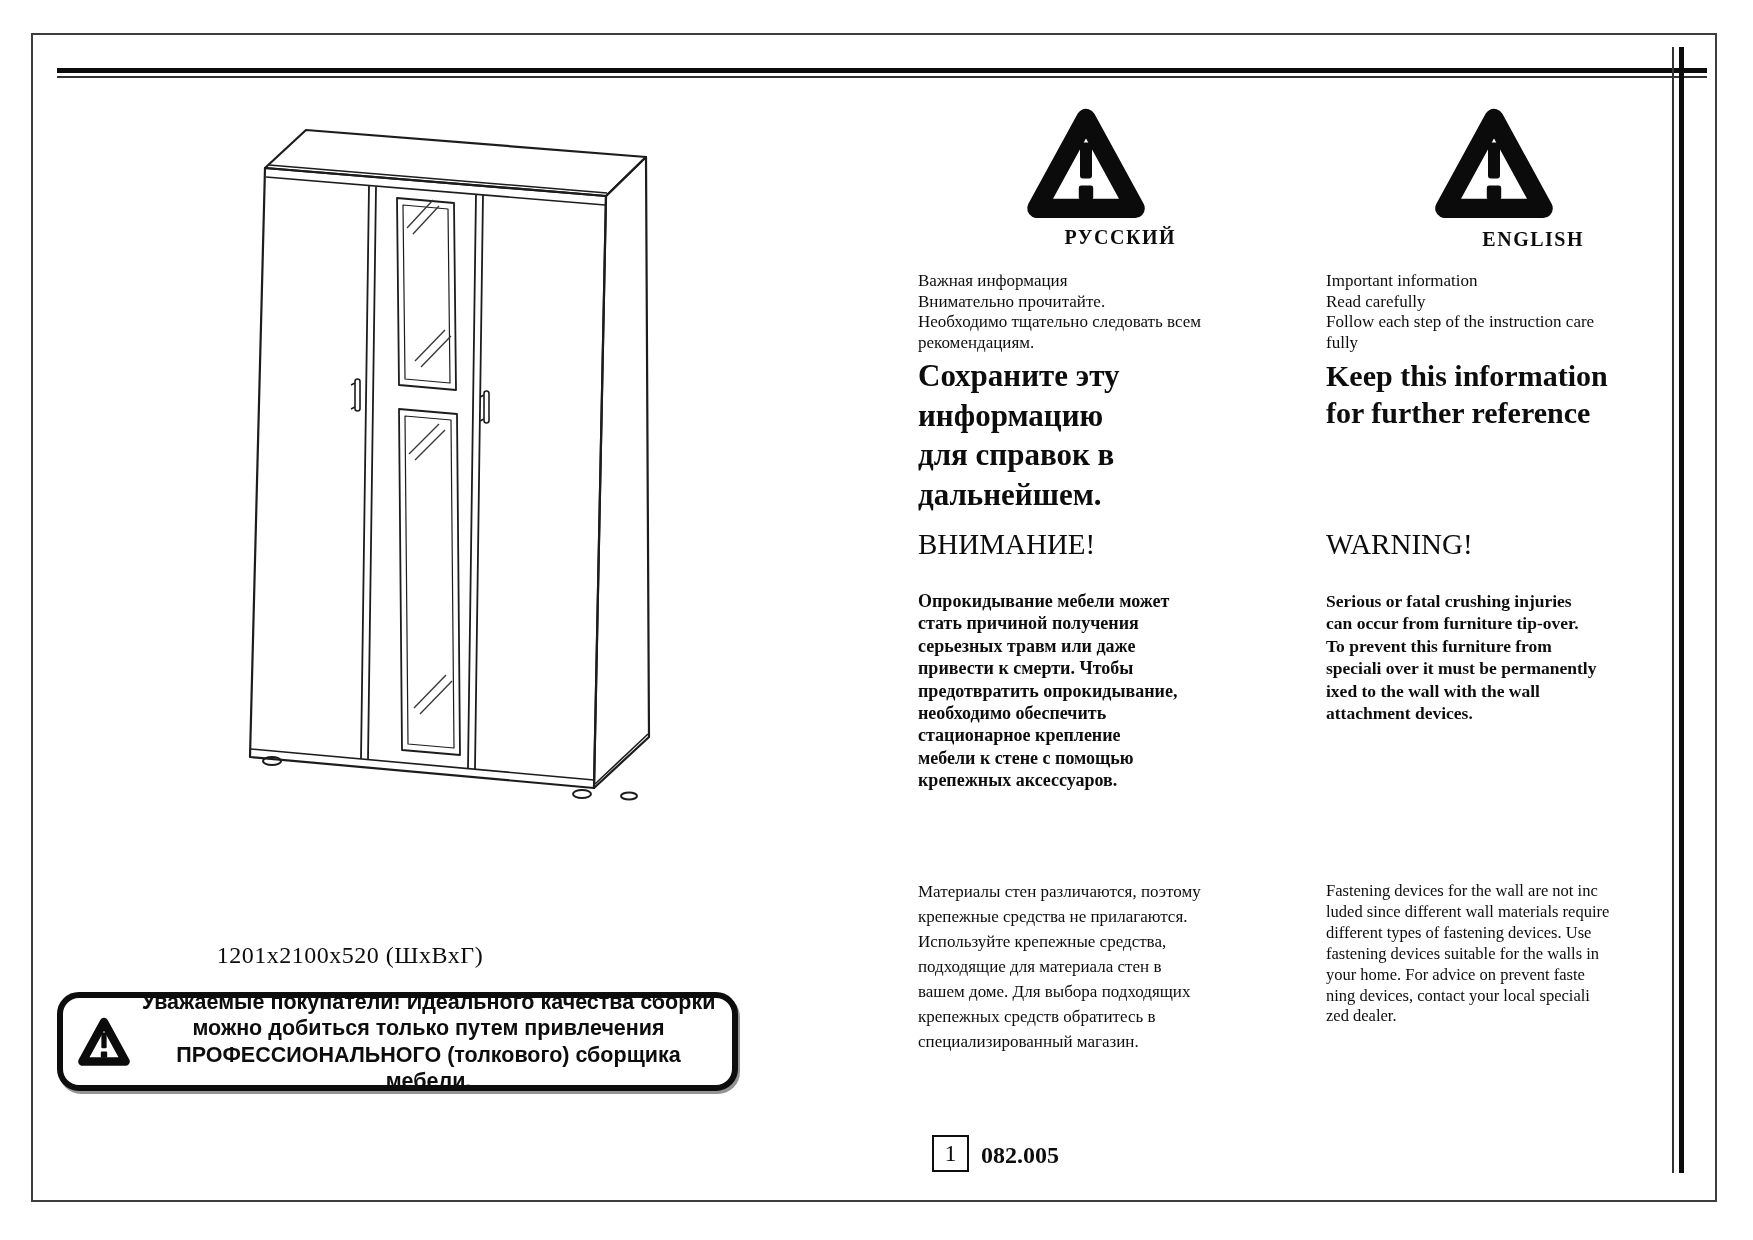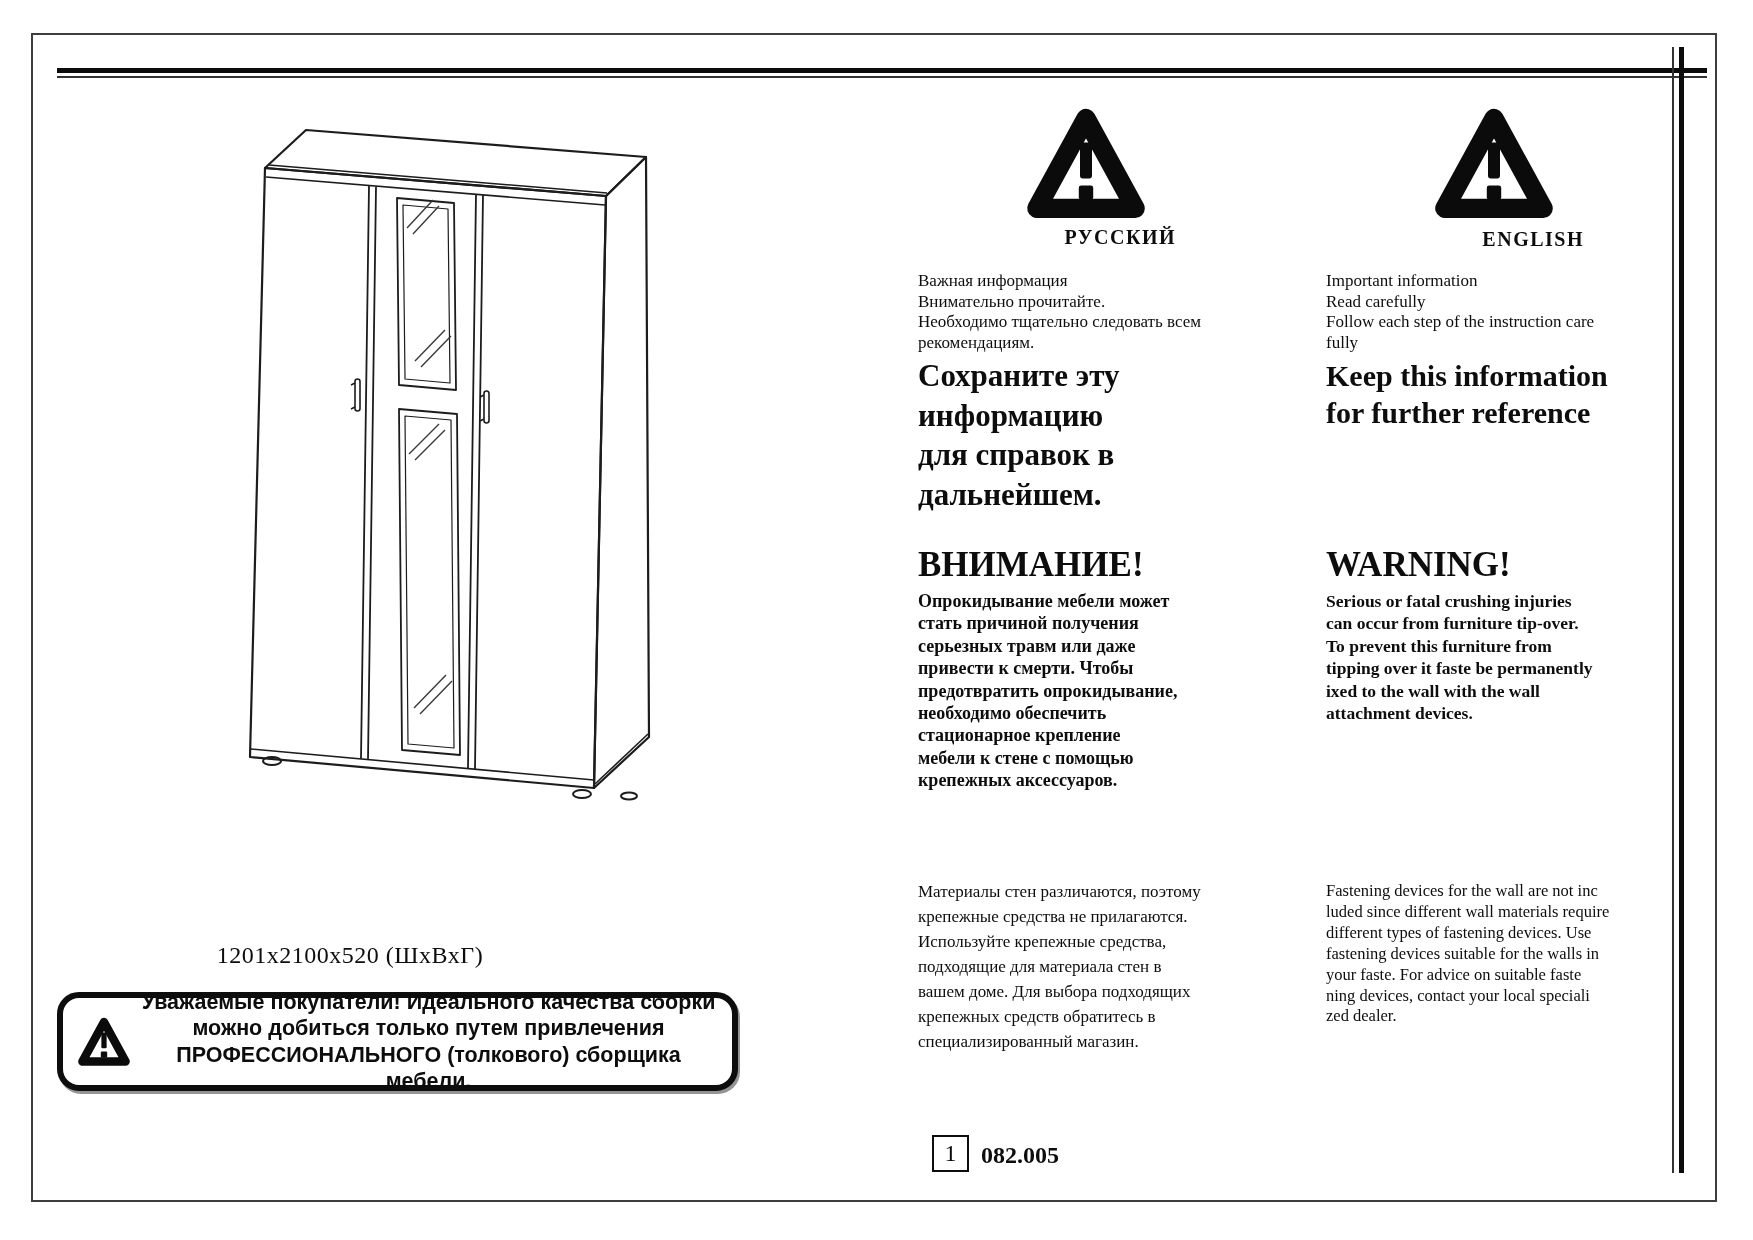--- a/index.html
+++ b/index.html
@@ -28,21 +28,21 @@
   .tri.ru{left:1020px;top:103px;}
   .tri.en{left:1428px;top:103px;}
   .lang-label{width:180px;text-align:right;font-weight:bold;font-size:20px;letter-spacing:1.5px;}
   .lang-label.ru{left:996px;top:226px;}
   .lang-label.en{left:1404px;top:228px;}
   
   .block div{white-space:nowrap;}
   .intro{font-size:17px;line-height:20.5px;}
   .keep{font-size:31px;line-height:39.5px;font-weight:bold;}
   .keep.en{font-size:30px;line-height:37px;}
-  .warn-head{font-size:35px;font-weight:bold;margin-top:17px;}
+  .warn-head{font-size:29px;font-weight:normal;}
   .warn-para{font-size:18px;line-height:22.4px;font-weight:bold;}
   .warn-para.en{font-size:17.5px;}
   .fasten{font-size:17px;line-height:25px;margin-top:46px;}
   .fasten.en{font-size:16.5px;line-height:20.9px;}
   .col-ru{left:918px;}
   .col-en{left:1326px;}
   .y-intro{top:271px;}
   .y-keep{top:356px;}
   .y-keep-en{top:357px;}
   .y-warnhead{top:528px;}
@@ -178,30 +178,30 @@
   </div>
   <div class="abs block keep en col-en y-keep-en">
     <div>Keep this information</div>
     <div>for further reference</div>
   </div>
   <div class="abs warn-head col-en y-warnhead">WARNING!</div>
   <div class="abs block warn-para en col-en y-warnpara">
     <div>Serious or fatal crushing injuries</div>
     <div>can occur from furniture tip-over.</div>
     <div>To prevent this furniture from</div>
-    <div>tipping over it faste be permanently</div>
+    <div>speciali over it must be permanently</div>
     <div>ixed to the wall with the wall</div>
     <div>attachment devices.</div>
   </div>
   <div class="abs block fasten en col-en y-fasten-en">
     <div>Fastening devices for the wall are not inc</div>
     <div>luded since different wall materials require</div>
     <div>different types of fastening devices. Use</div>
     <div>fastening devices suitable for the walls in</div>
-    <div>your faste. For advice on suitable faste</div>
+    <div>your home. For advice on prevent faste</div>
     <div>ning devices, contact your local speciali</div>
     <div>zed dealer.</div>
   </div>
 
   <div class="abs page-num-box">
     <span>1</span>
   </div>
   <div class="abs doc-code">082.005</div>
 
 </div>

